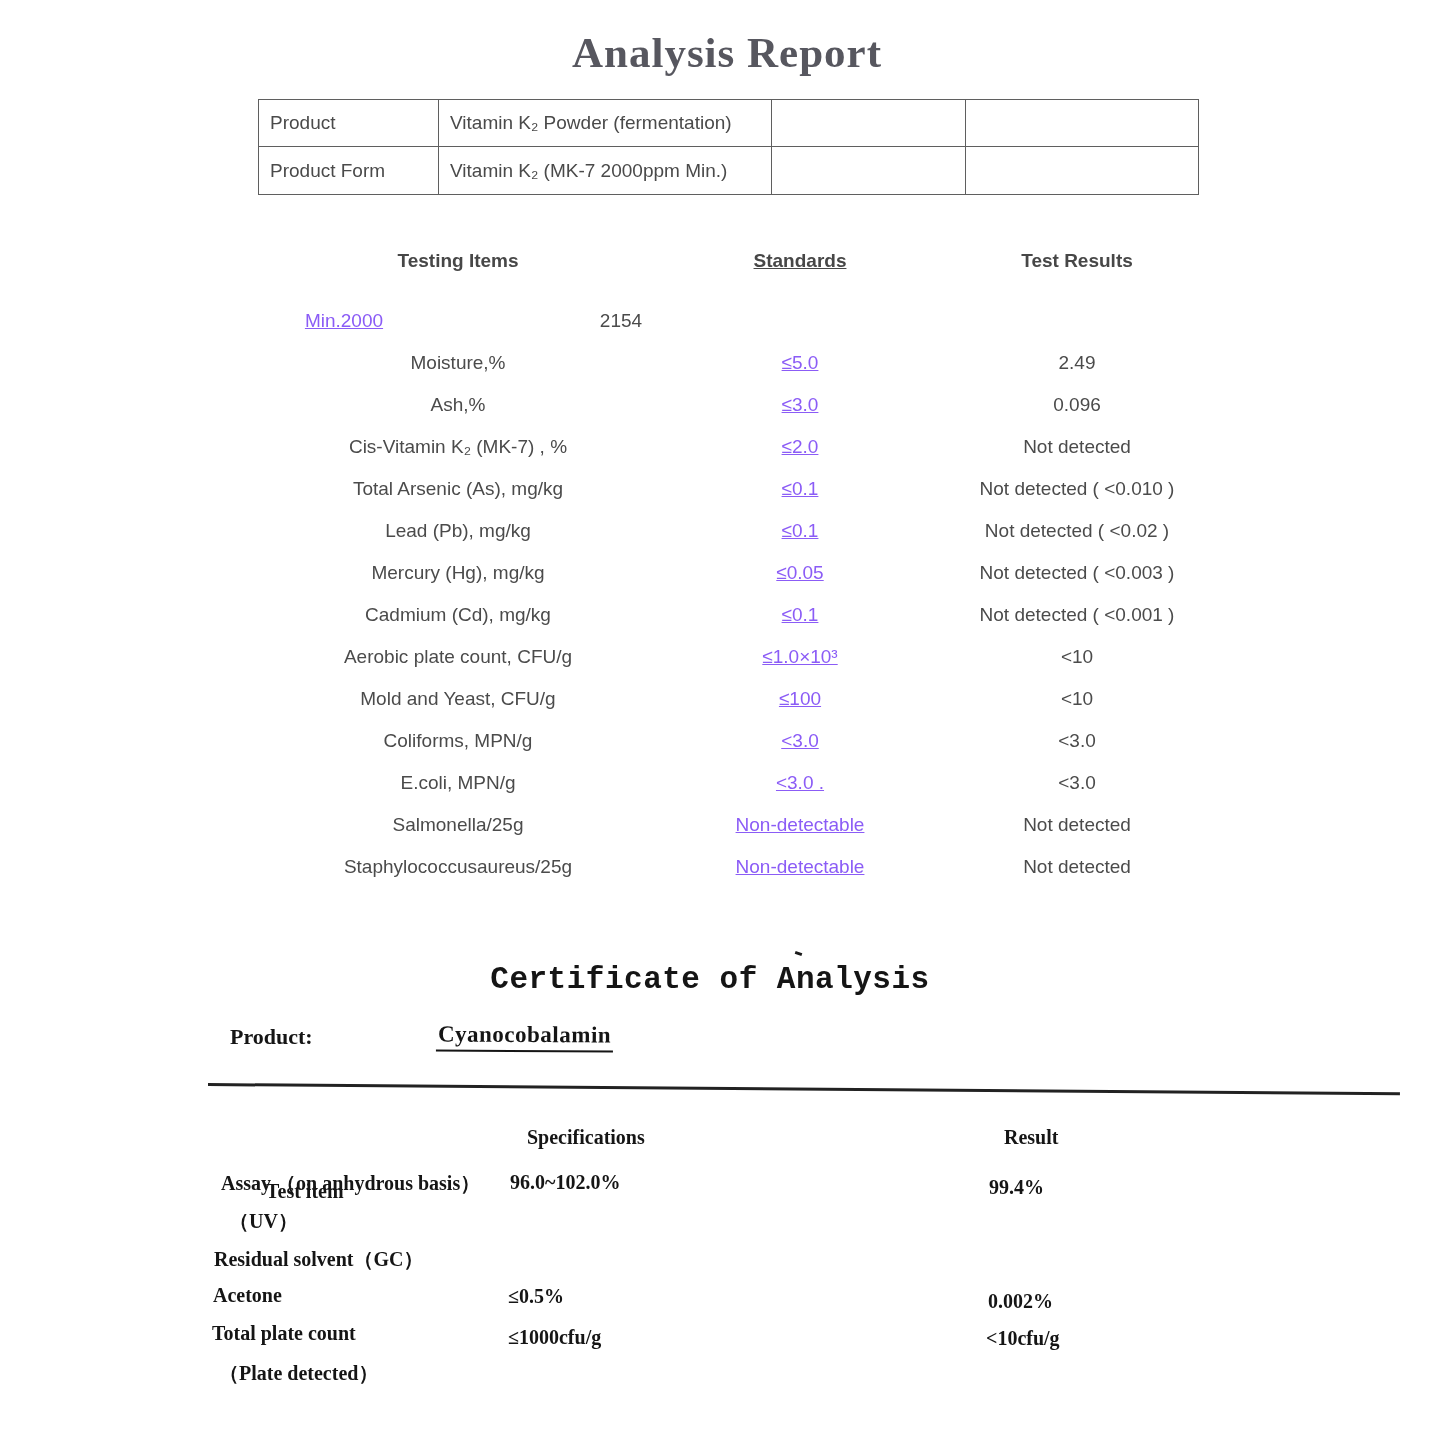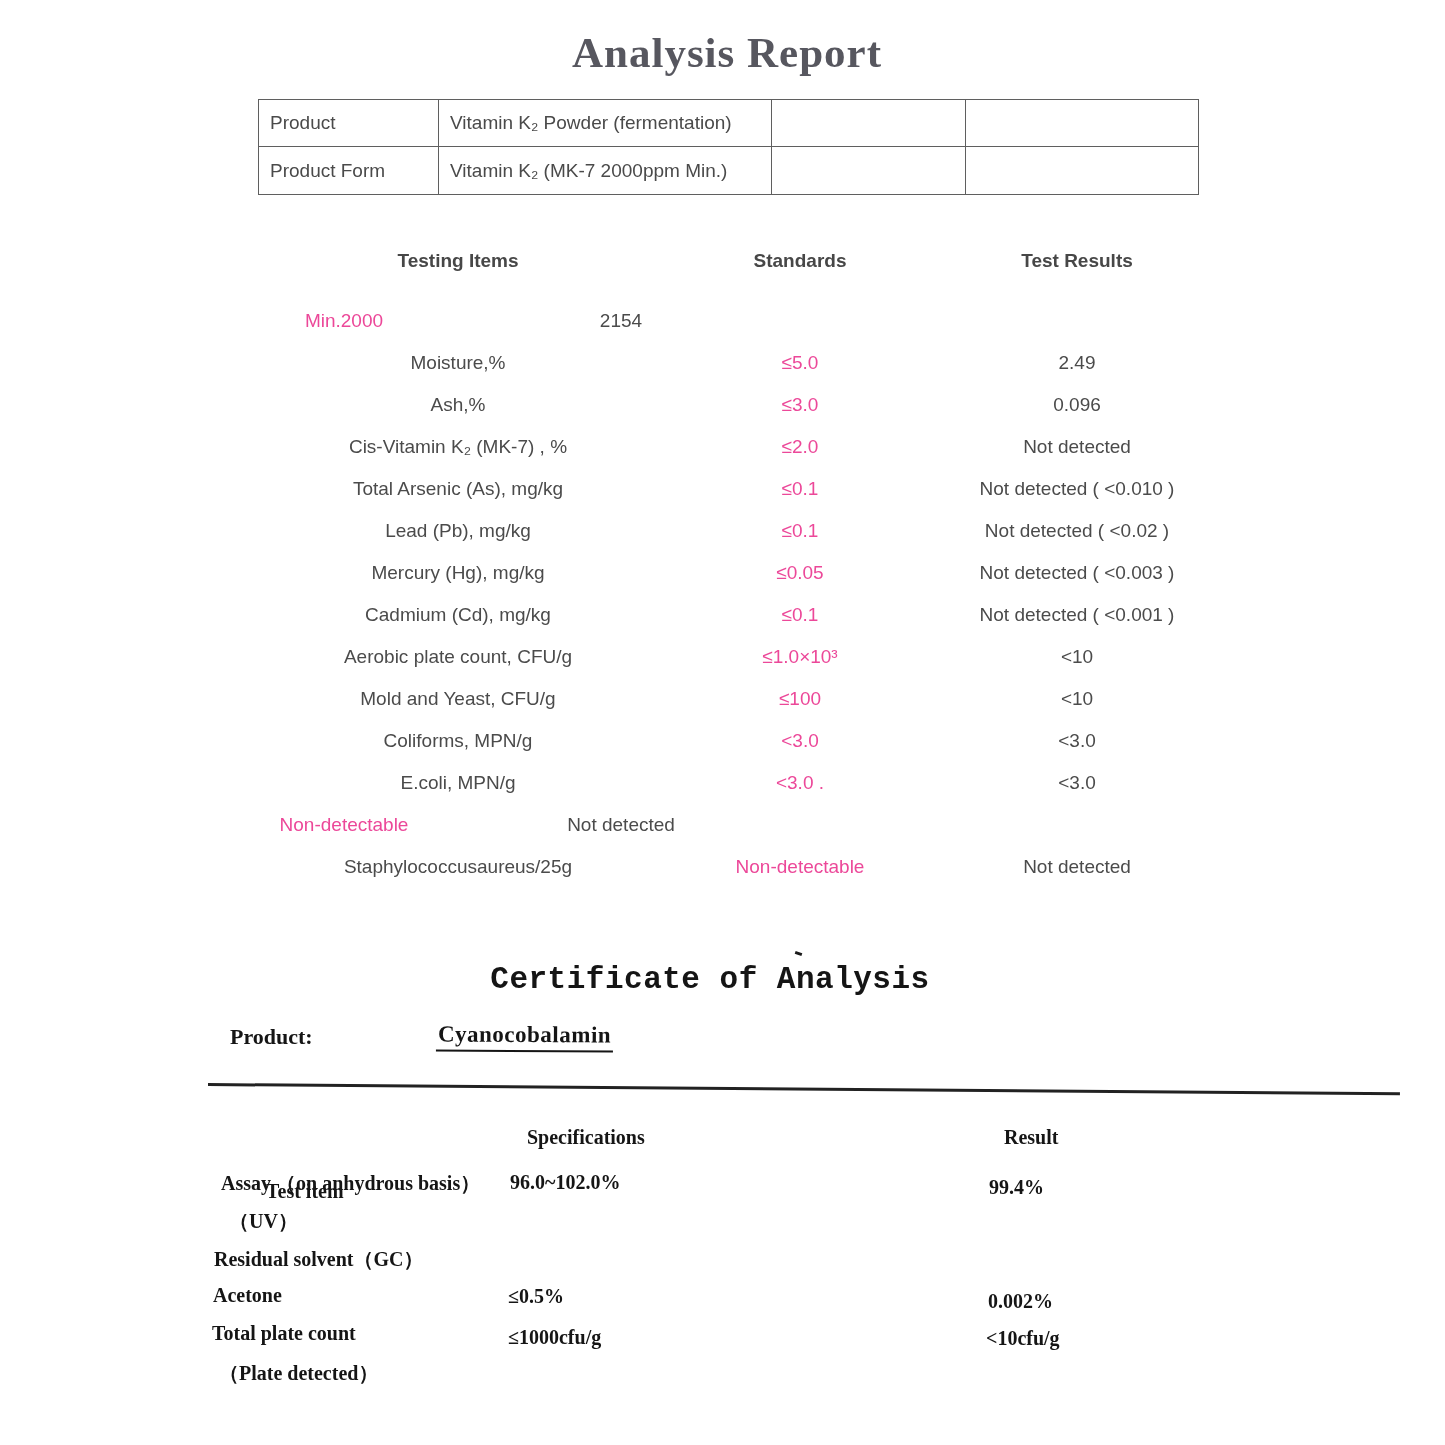--- a/index.html
+++ b/index.html
@@ -50,23 +50,23 @@
     position: absolute;
     left: 230px; top: 222px;
     width: 1010px;
     color: #4b4b4b;
     font-size: 19px;
     margin-top: 28px;
   }
   .r-head { display: flex; font-weight: bold; color: #474747; margin-bottom: 28px; }
   .r-row  { display: flex; height: 42px; align-items: center; }
   .c-item { width: 456px; text-align: center; }
-  .c-std  { width: 228px; text-align: center; }
+  .c-std  { width: 228px; text-align: center; text-decoration: underline; }
   .c-res  { width: 326px; text-align: center; }
-  .r-row .c-std { color: #ec4899; }
+  .r-row .c-std { color: #8b5cf6; }
 
   
   .coa { font-family: "Liberation Serif", "DejaVu Serif", serif; color: #151515; font-weight: bold; }
   .coa-title {
     position: absolute;
     left: 0; top: 962px;
     width: 1420px;
     text-align: center;
     font-size: 31px;
     letter-spacing: 0.5px;
@@ -178,20 +178,21 @@
       <div class="c-item">Coliforms, MPN/g</div>
       <div class="c-std">&lt;3.0</div>
       <div class="c-res">&lt;3.0</div>
     </div>
     <div class="r-row">
       <div class="c-item">E.coli,  MPN/g</div>
       <div class="c-std">&lt;3.0 .</div>
       <div class="c-res">&lt;3.0</div>
     </div>
     <div class="r-row">
+      <div class="c-item">Salmonella/25g</div>
       <div class="c-std">Non-detectable</div>
       <div class="c-res">Not detected</div>
     </div>
     <div class="r-row">
       <div class="c-item">Staphylococcusaureus/25g</div>
       <div class="c-std">Non-detectable</div>
       <div class="c-res">Not detected</div>
     </div>
   </div>
 

